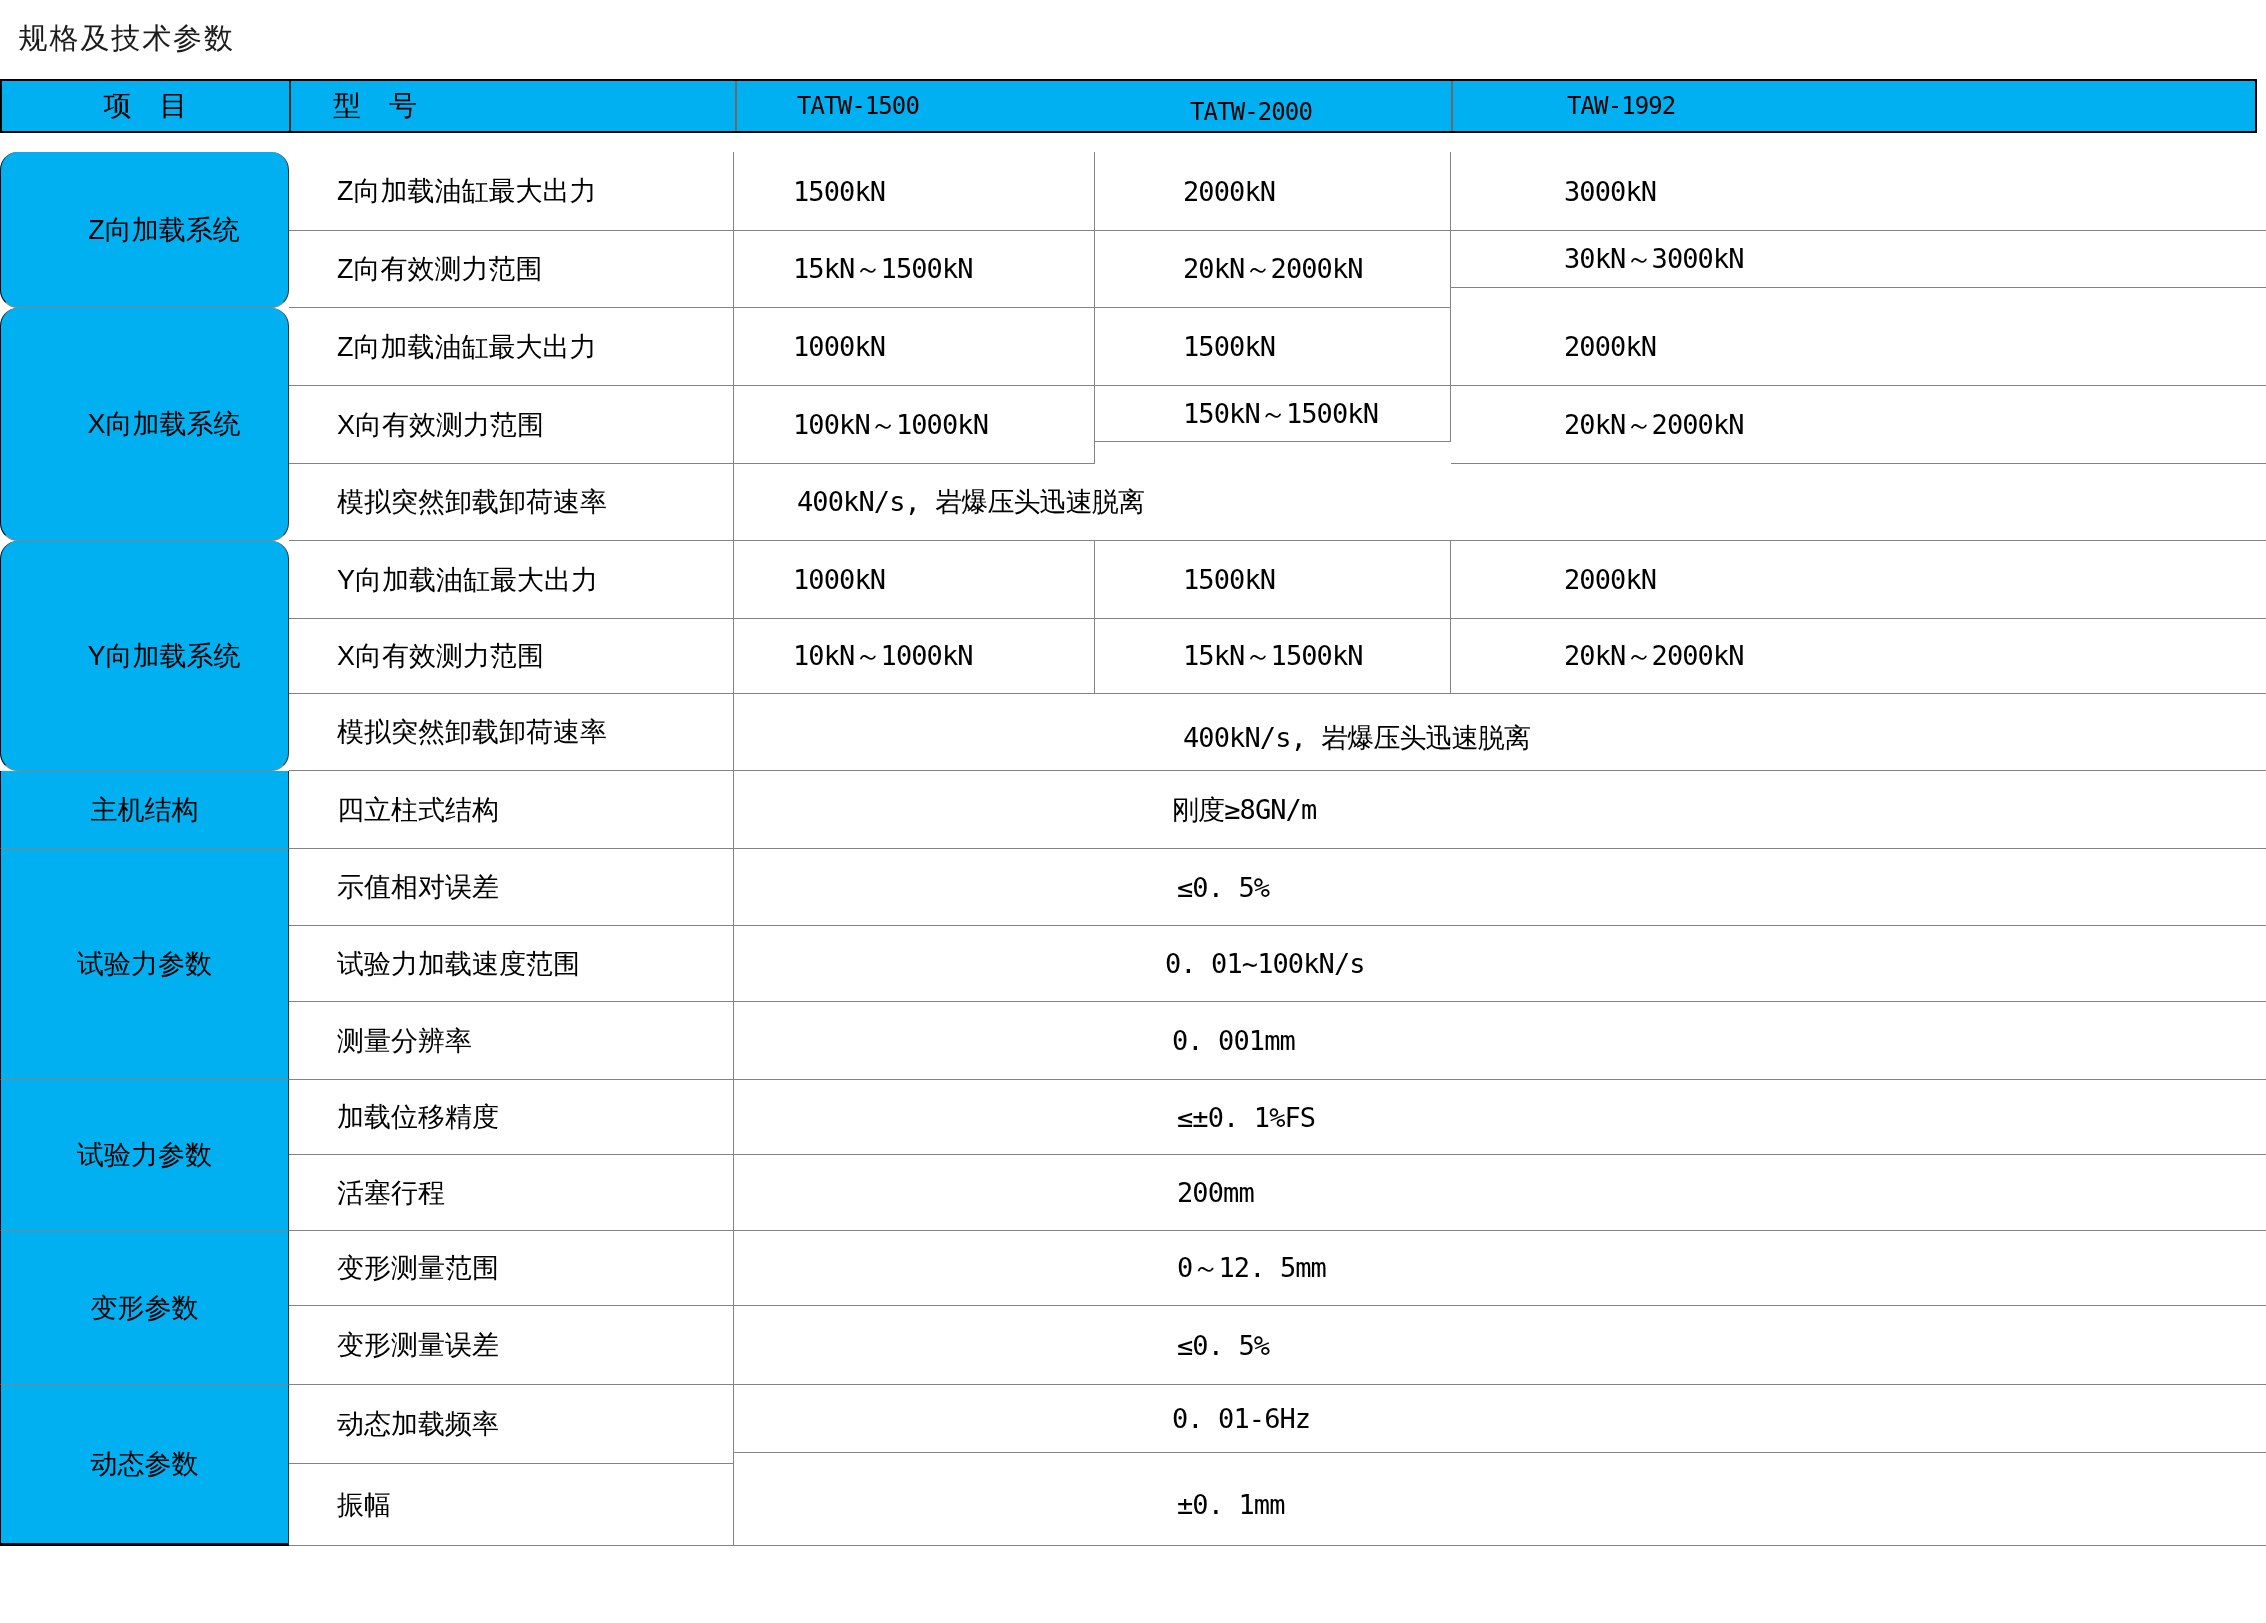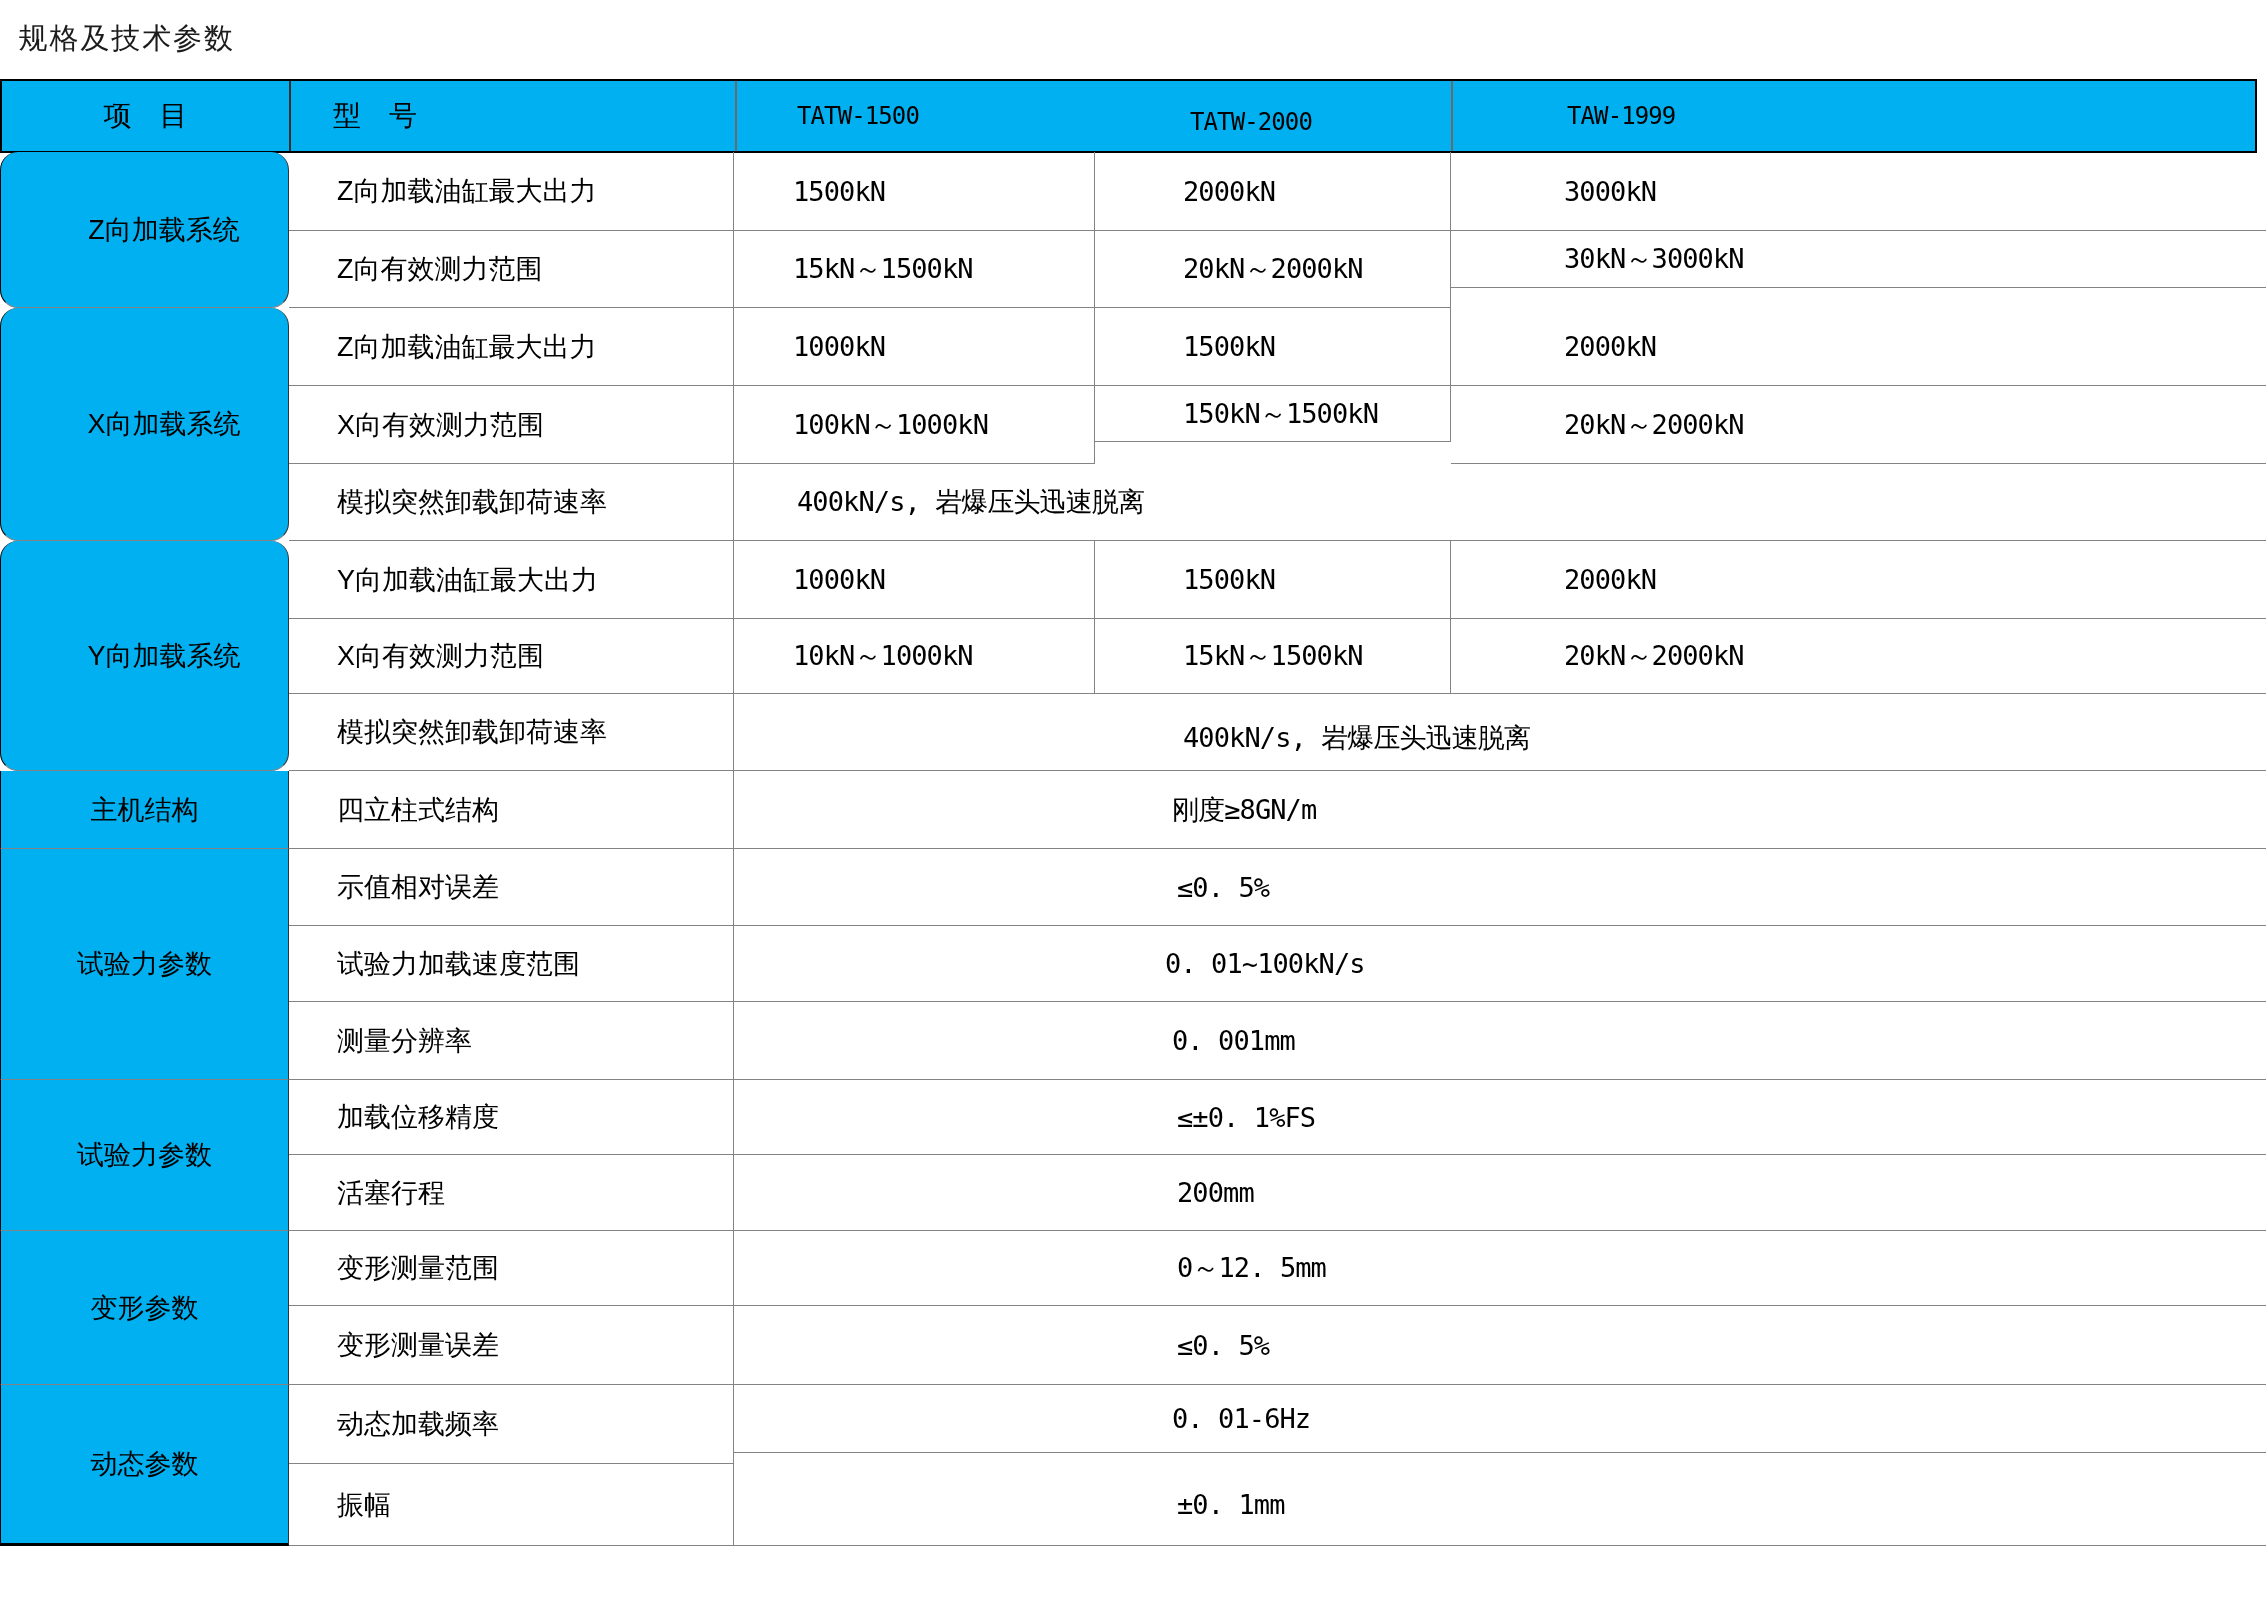--- a/index.html
+++ b/index.html
@@ -3,21 +3,21 @@
 <meta charset="utf-8">
 <style>
   html,body{margin:0;padding:0;background:#ffffff;}
   body{width:2267px;height:1623px;position:relative;overflow:hidden;
        font-family:"Liberation Sans",sans-serif;color:#000;}
 
   .title{position:absolute;left:18.6px;top:18.6px;font-family:"Liberation Serif",serif;
          font-size:29px;color:#1c1c1c;letter-spacing:1.9px;}
 
   
-  .thead{position:absolute;left:0;top:79px;width:2257px;height:74px;
+  .thead{position:absolute;left:0;top:79px;width:2257px;height:54px;
          background:#00b0f0;border:2.8px solid #000;box-sizing:border-box;}
   .hdiv{position:absolute;top:0;bottom:0;width:1.9px;background:#2e2e2e;}
   .hdiv.light{background:#6a6a6a;}
   .hcell{position:absolute;top:0;height:100%;display:flex;align-items:center;
          font-size:28px;white-space:nowrap;}
   .hitem{left:0;width:287px;justify-content:center;}
   .mono{font-family:"DejaVu Sans Mono",monospace;font-size:24px;letter-spacing:-0.9px;}
 
   
   .grid{position:absolute;left:0;top:152px;display:grid;
@@ -41,21 +41,21 @@
 <div class="title">规格及技术参数</div>
 
 <div class="thead">
   <div class="hdiv" style="left:287px"></div>
   <div class="hdiv light" style="left:733px"></div>
   <div class="hdiv light" style="left:1449px"></div>
   <span class="hcell hitem">项　目</span>
   <span class="hcell" style="left:331px">型　号</span>
   <span class="hcell mono" style="left:795px">TATW-1500</span>
   <span class="hcell mono" style="left:1188px;margin-top:5.6px">TATW-2000</span>
-  <span class="hcell mono" style="left:1565px;margin-bottom:7.4px">TAW-1999</span>
+  <span class="hcell mono" style="left:1565px;margin-bottom:7.4px">TAW-1992</span>
 </div>
 
 <div class="grid">
 
   <div class="c group gshift" style="grid-area:1/1/3/2">Z向加载系统</div>
   <div class="c group gshift" style="grid-area:3/1/6/2">X向加载系统</div>
   <div class="c group gshift" style="grid-area:6/1/9/2">Y向加载系统</div>
   <div class="c group" style="grid-area:9/1/10/2">主机结构</div>
   <div class="c group" style="grid-area:10/1/13/2">试验力参数</div>
   <div class="c group" style="grid-area:13/1/15/2">试验力参数</div>

